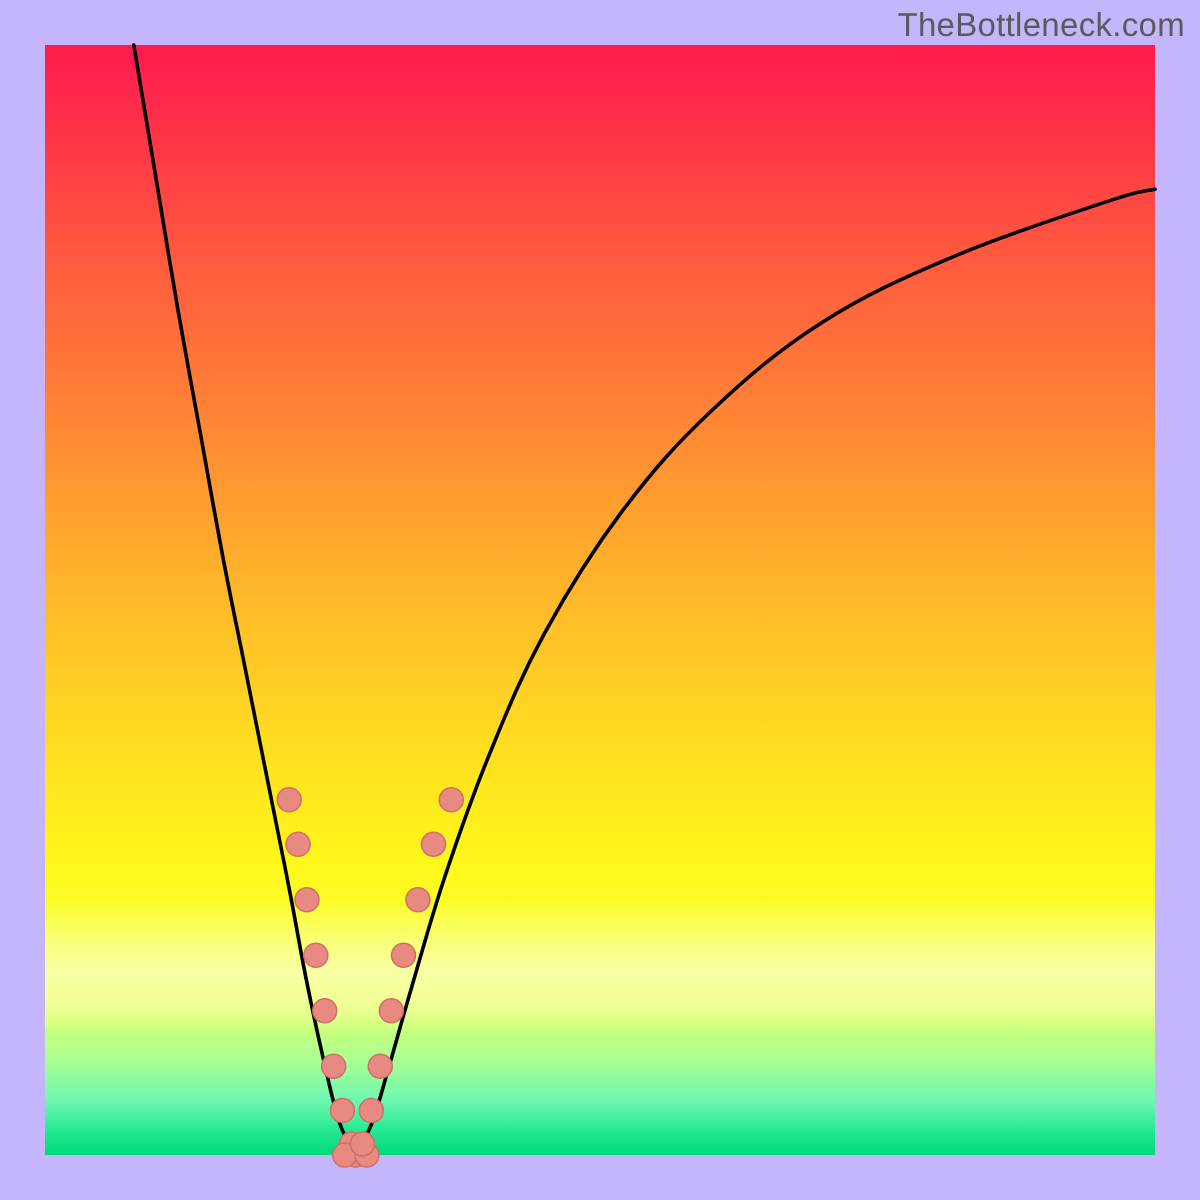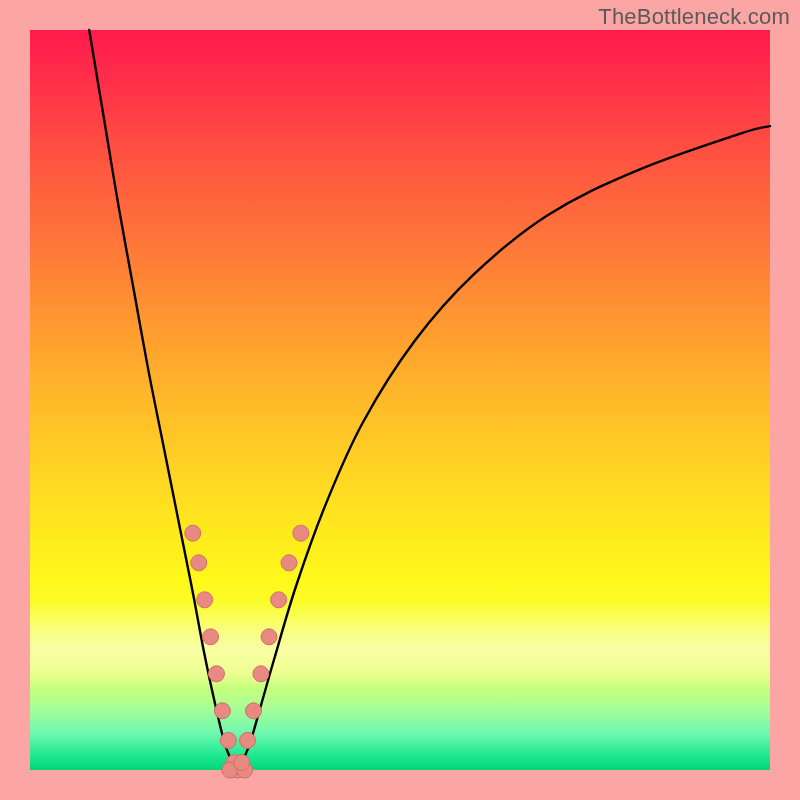--- a/index.html
+++ b/index.html
@@ -8,21 +8,21 @@
     width: 800px;
     height: 800px;
     overflow: hidden;
     background: #000;
     font-family: Arial, Helvetica, sans-serif;
   }
   .stage {
     position: relative;
     width: 800px;
     height: 800px;
-    background: #fca5a5;
+    background: #c4b5fd;
   }
   .plot-area {
     position: absolute;
     left: 30px;
     top: 30px;
     width: 740px;
     height: 740px;
     background: linear-gradient(
       to bottom,
       #ff1a4d 0%,

